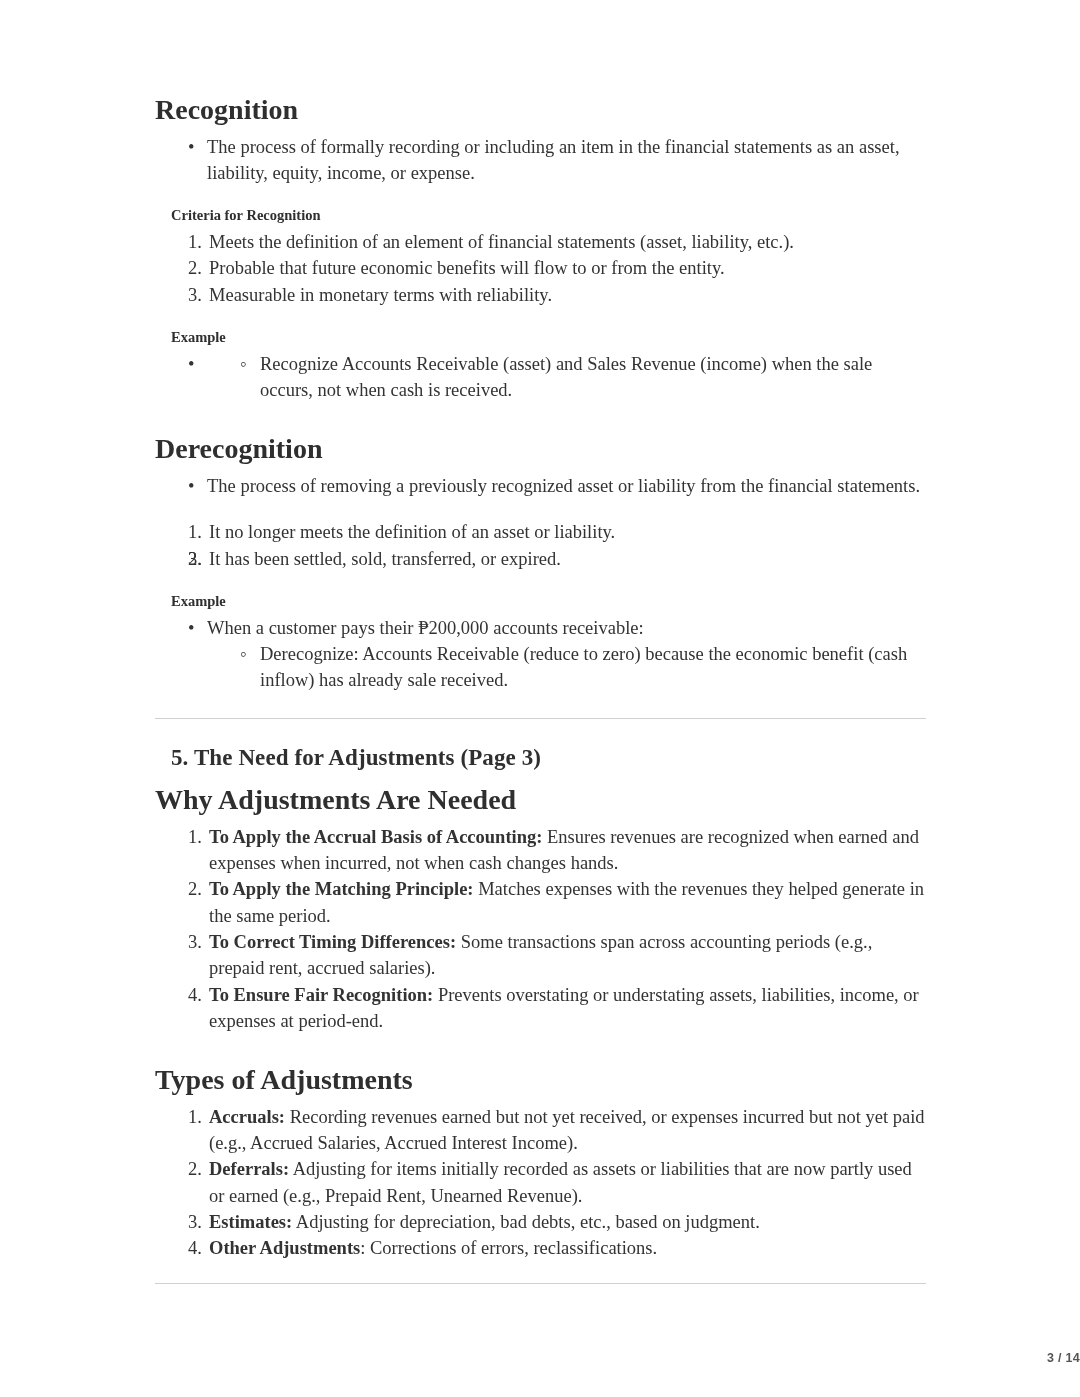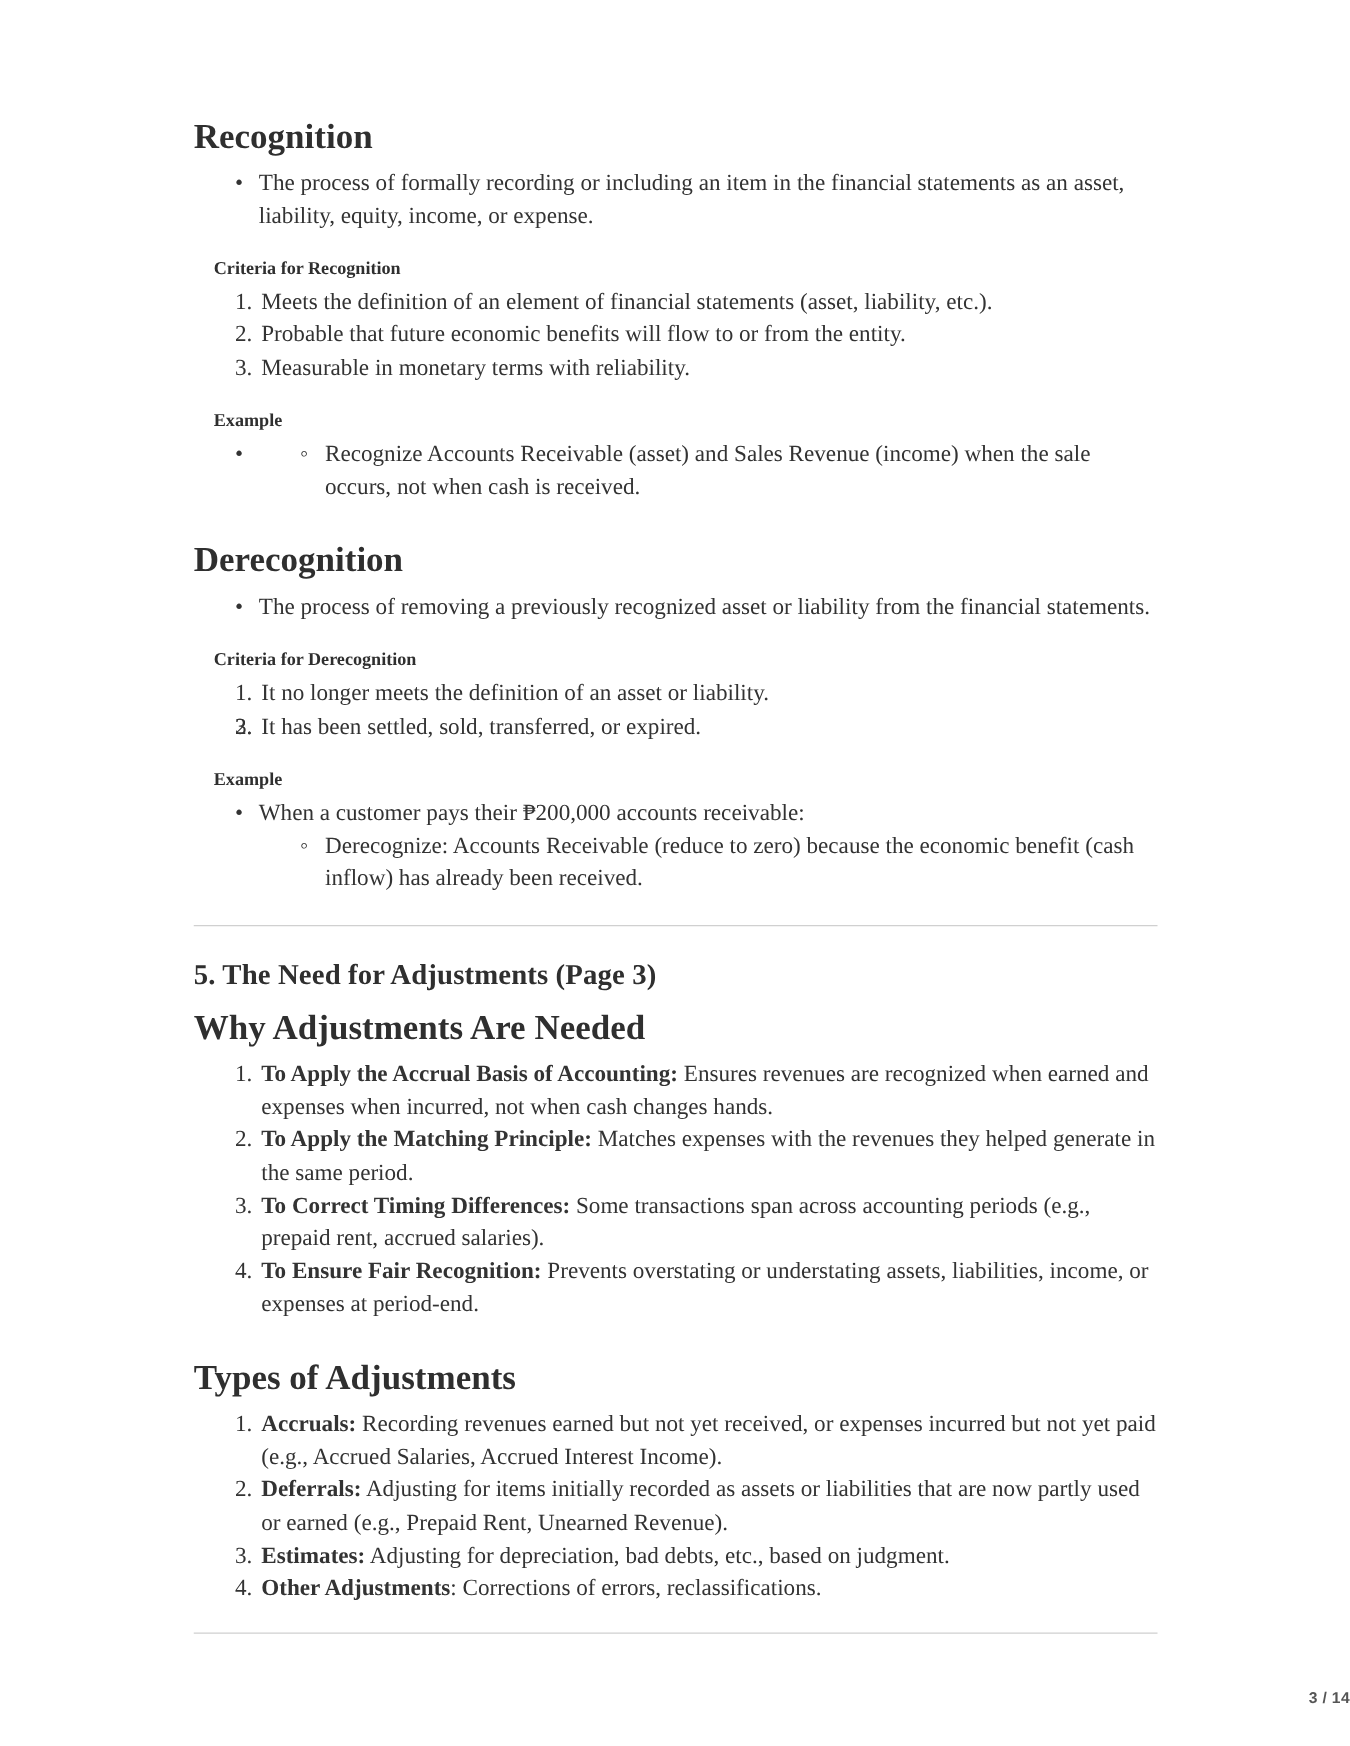--- a/index.html
+++ b/index.html
@@ -24,21 +24,21 @@
   }
   .content {
     padding-top: 92px;
   }
 
   
   h2.sec-h2 {
     font-size: 23px;
     font-weight: bold;
     line-height: 1.28;
-    margin: 0 0 10px 0;
+    margin: 0 0 10px 16px;
     letter-spacing: 0.1px;
     color: #2f2f2f;
   }
   h3.sec-h3 {
     font-size: 28px;
     font-weight: bold;
     line-height: 1.28;
     margin: 0 0 6px 0;
     color: #2f2f2f;
   }
@@ -188,21 +188,20 @@
     <h3 class="sec-h3">Derecognition</h3>
     <ul class="bullets">
       <li>
         <span class="marker-disc">•</span>
         <span>The process of removing a previously recognized asset or liability from the financial statements.</span>
       </li>
     </ul>
 
     <div class="block-gap-md"></div>
 
-    <h4 class="sec-h4">Criteria for Derecognition</h4>
     <ol class="numbered">
       <li>
         <span class="num">1.</span>
         <span>It no longer meets the definition of an asset or liability.</span>
       </li>
       <li>
         <span class="num">2.</span>
       </li>
       <li>
         <span class="num">3.</span>
@@ -213,21 +212,21 @@
     <div class="block-gap-md"></div>
 
     <h4 class="sec-h4">Example</h4>
     <ul class="bullets">
       <li>
         <span class="marker-disc">•</span>
         <span>When a customer pays their ₱200,000 accounts receivable:</span>
         <ul class="sub-bullets">
           <li>
             <span class="marker-circle">◦</span>
-            <span>Derecognize: Accounts Receivable (reduce to zero) because the economic benefit (cash inflow) has already been received.</span>
+            <span>Derecognize: Accounts Receivable (reduce to zero) because the economic benefit (cash inflow) has already sale received.</span>
           </li>
         </ul>
       </li>
     </ul>
 
     <div style="height:24px"></div>
     <hr class="rule">
     <div style="height:24px"></div>
 
     <h2 class="sec-h2">5. The Need for Adjustments (Page 3)</h2>

